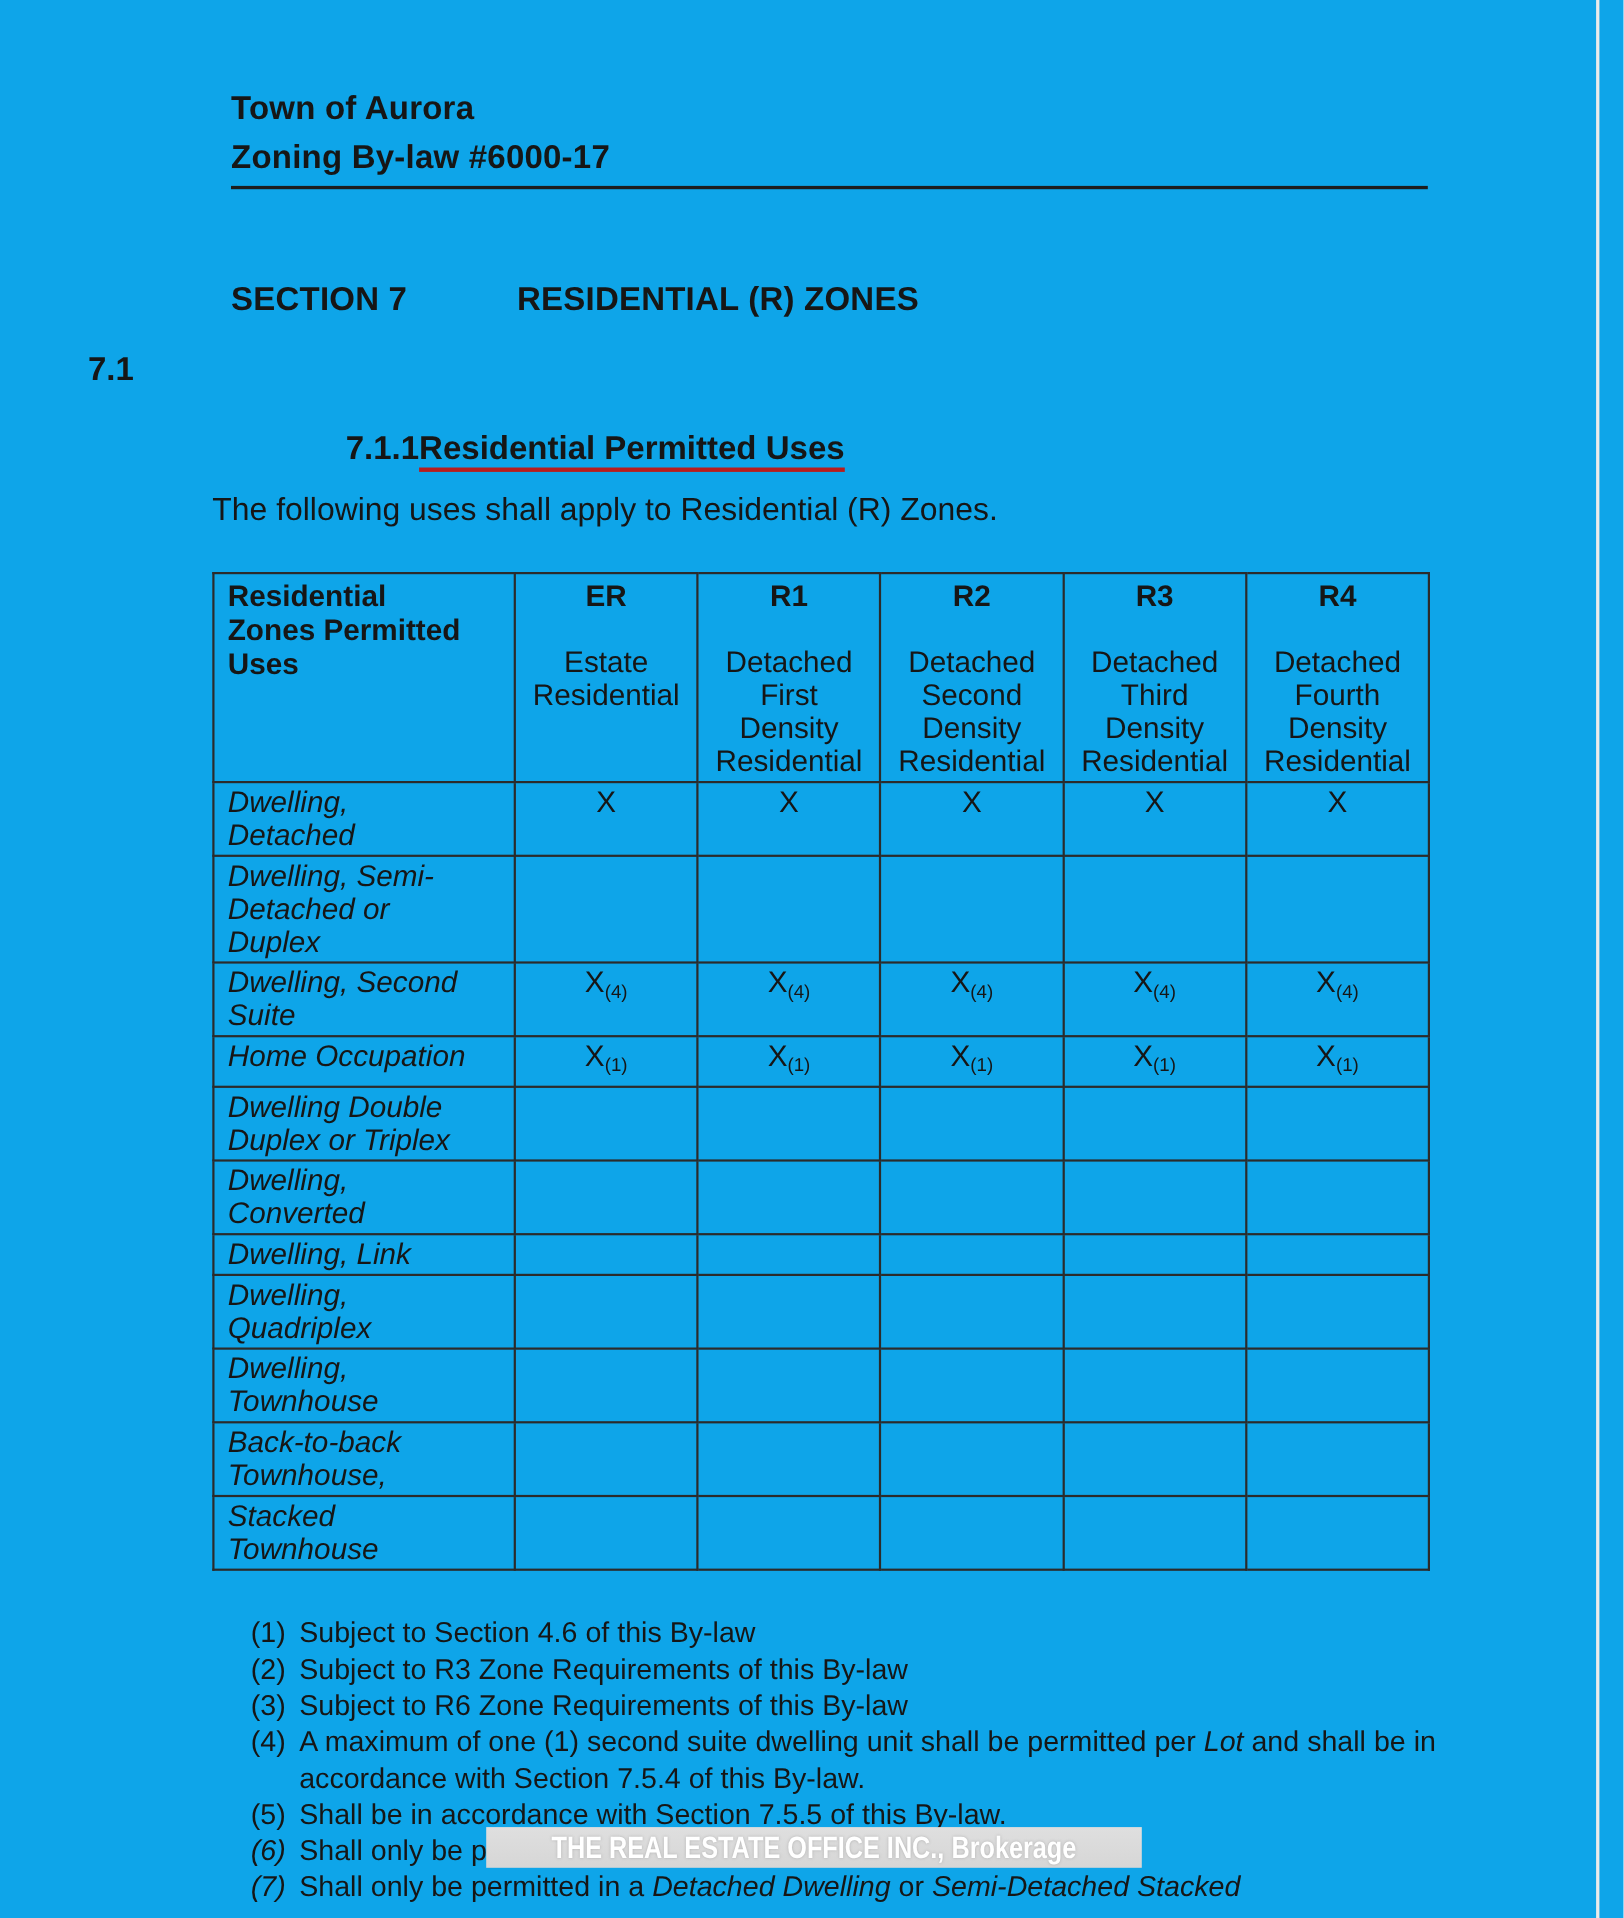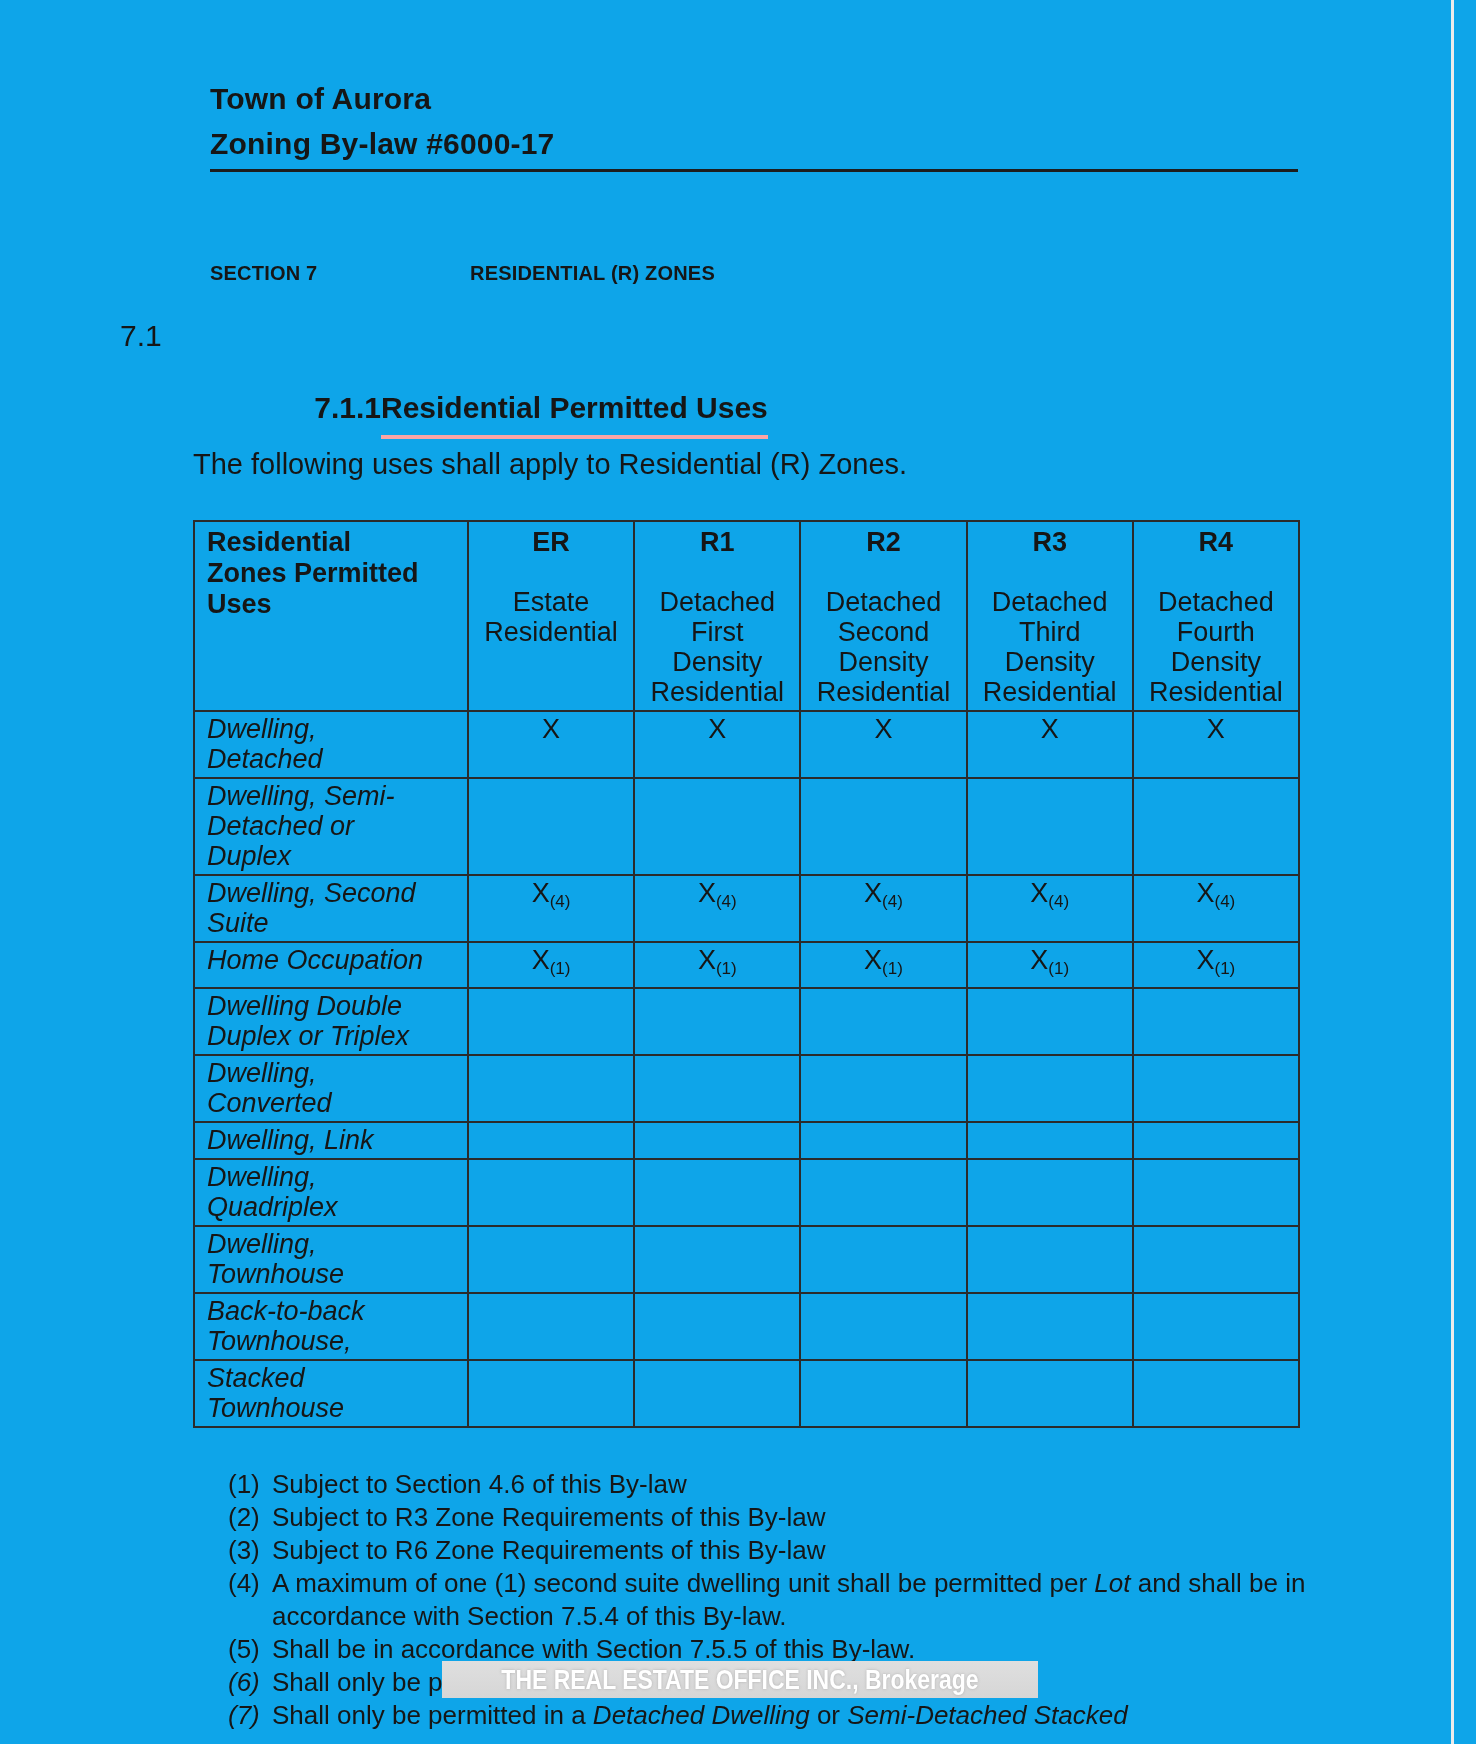--- a/index.html
+++ b/index.html
@@ -15,26 +15,26 @@
   .doc-title{
     margin:76px 0 0 210px;
     font-size:30px;line-height:45px;font-weight:bold;letter-spacing:.2px;
   }
   .header-rule{
     margin:3px 0 0 210px;width:1088px;height:0;
     border-top:3px solid #1d1d1d;
   }
 
   
-  .h-section{margin:84px 0 0 210px;font-size:20px;font-weight:bold;line-height:34px;letter-spacing:.2px;}
+  .h-section{margin:84px 0 0 210px;font-size:30px;font-weight:bold;line-height:34px;letter-spacing:.2px;}
   .h-section .h-num{display:inline-block;width:260px;}
-  .h-sub1{margin:29px 0 0 120px;font-size:30px;font-weight:normal;line-height:34px;}
+  .h-sub1{margin:29px 0 0 80px;font-size:30px;font-weight:bold;line-height:34px;}
   .h-sub2{margin:38px 0 0 193px;font-size:30px;font-weight:bold;line-height:34px;}
   .h-sub2 .h-num2{display:inline-block;width:188px;text-align:right;}
-  .h-underline{border-bottom:4px solid #fca5a5;padding-bottom:11px;}
+  .h-underline{border-bottom:4px solid #b91c1c;padding-bottom:1px;}
 
   .intro{margin:22px 0 0 193px;font-size:29px;line-height:34px;}
 
   
   table.uses{
     margin:39px 0 0 193px;
     border-collapse:collapse;table-layout:fixed;
     width:1107px;font-size:27px;padding-left:36px;
   }
   .uses th,.uses td{

